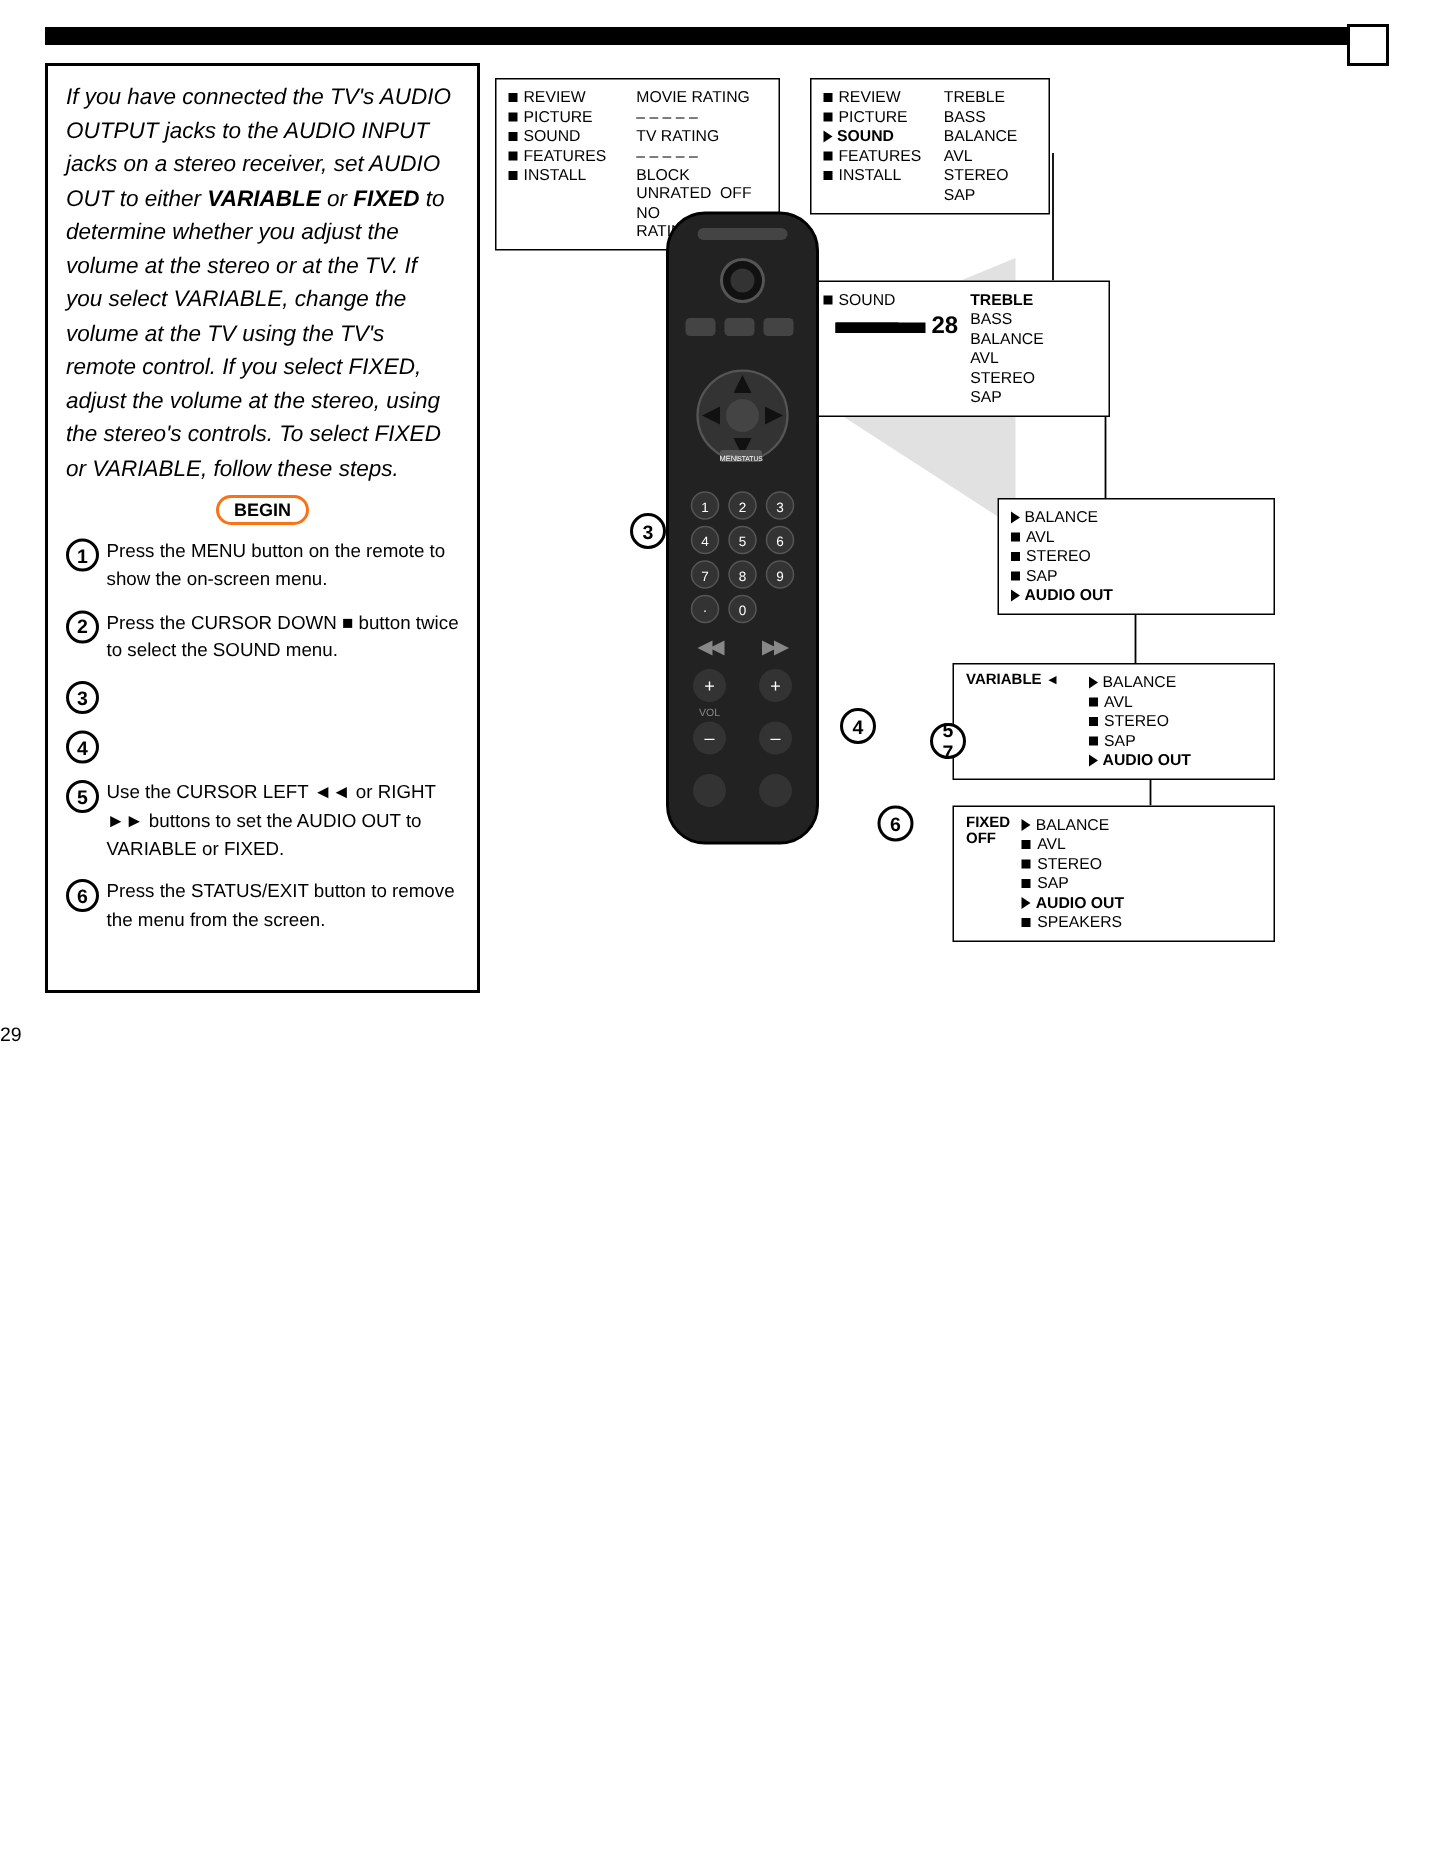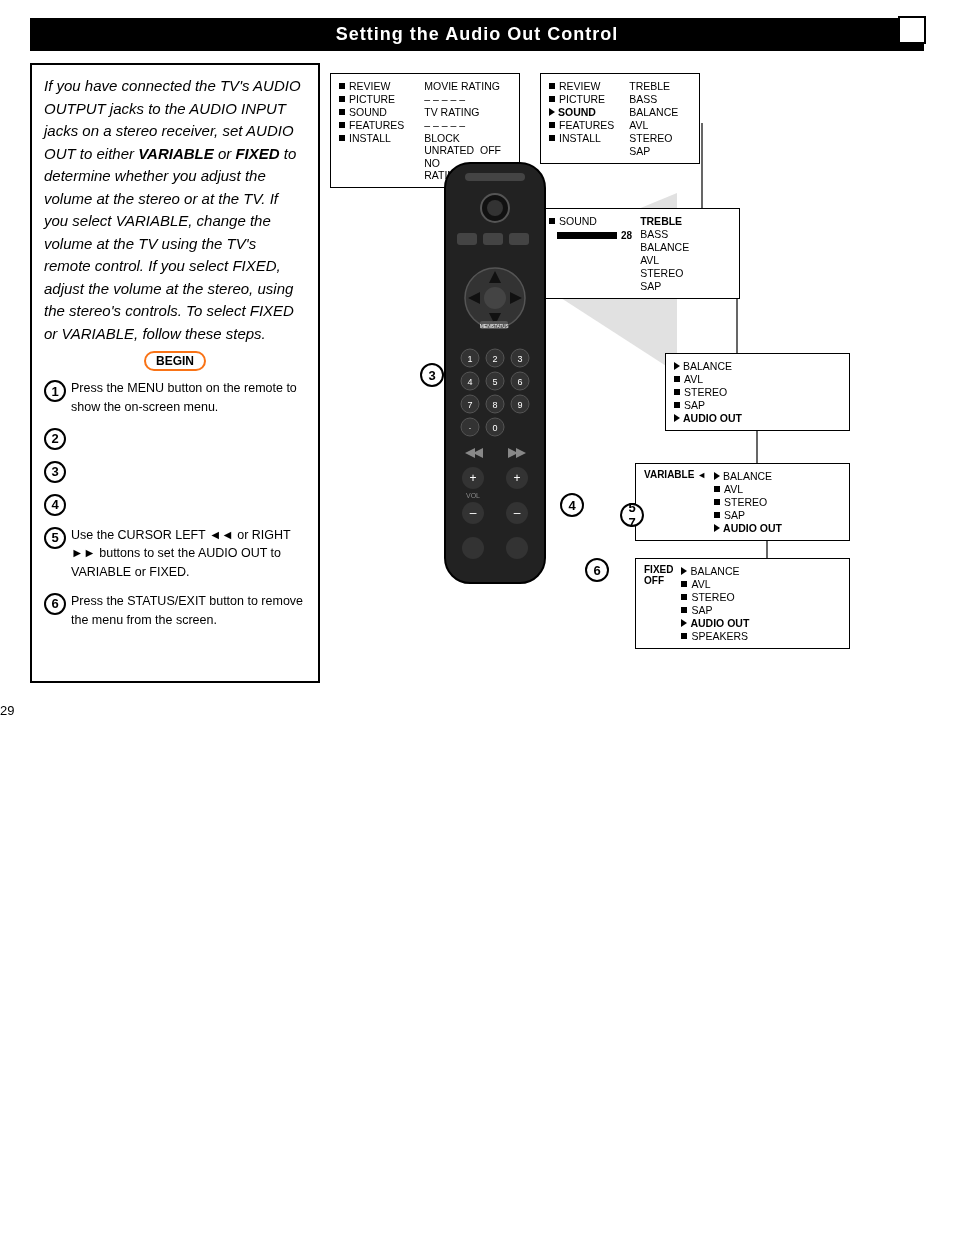--- a/index.html
+++ b/index.html
@@ -236,21 +236,20 @@
       width: 160px;
       height: 450px;
     }
   </style>
 </head>
 <body>
 
 <div>
 
   <div class="page-header">
-    <h1>Setting the Audio Out Control</h1>
     <div class="header-box"></div>
   </div>
 
   <div class="main-content">
 
     <div class="left-column">
       <p>
         <i>I</i><i>f you have connected the TV's AUDIO OUTPUT jacks to the AUDIO INPUT jacks on a stereo receiver, set AUDIO OUT to either <b>VARIABLE</b> or <b>FIXED</b> to determine whether you adjust the volume at the stereo or at the TV. If you select VARIABLE, change the volume at the TV using the TV's remote control. If you select FIXED, adjust the volume at the stereo, using the stereo's controls. To select FIXED or VARIABLE, follow these steps.</i>
       </p>
 
@@ -260,20 +259,23 @@
 
       <div class="step">
         <span class="step-num">1</span>
         <span class="step-text">
           <b>Press the MENU button</b> on the remote to show the on-screen menu.
         </span>
       </div>
 
       <div class="step">
         <span class="step-num">2</span>
+        <span class="step-text">
+          <b>Press the CURSOR DOWN ■ button</b> twice to select the <b>SOUND</b> menu.
+        </span>
       </div>
 
       <div class="step">
         <span class="step-num">3</span>
       </div>
 
       <div class="step">
         <span class="step-num">4</span>
       </div>
 
@@ -346,21 +348,21 @@
         </div>
 
         <div class="menu-box box3">
           <div style="display:flex; gap:8px; align-items:flex-start;">
             <div>
               <div class="menu-item"><span class="bullet"></span>SOUND</div>
               <div style="margin: 3px 0 3px 8px; display:flex; align-items:center;">
                 <div style="width:60px; height:7px; background:#000; margin-right:4px; position:relative;">
                   <div style="position:absolute; left:0; top:0; width:70%; height:100%; background:#000;"></div>
                 </div>
-                <span style="font-size:10px; font-weight:bold;">28</span>
+                <span style="font-size:16px; font-weight:bold;">28</span>
               </div>
             </div>
             <div>
               <div class="menu-item selected">
                   <b>TREBLE</b>
                 </div>
               <div class="menu-item">BASS</div>
               <div class="menu-item">BALANCE</div>
               <div class="menu-item">AVL</div>
               <div class="menu-item">STEREO</div>
@@ -376,21 +378,21 @@
             <div class="menu-item"><span class="bullet"></span>STEREO</div>
             <div class="menu-item"><span class="bullet"></span>SAP</div>
             <div class="menu-item selected">
                 <span class="tri-right"></span>
                 <b>AUDIO OUT</b>
               </div>
           </div>
         </div>
 
         <div class="menu-box box5">
-          <div style="display:flex; gap:8px; align-items:flex-start;">
+          <div style="display:flex; gap:20px; align-items:flex-start;">
             <div>
               <div style="font-size:10px; font-weight:bold; margin-bottom:3px;">VARIABLE <span style="font-size:9px;">◄</span></div>
             </div>
             <div>
               <div class="menu-item"><span class="tri-right"></span>BALANCE</div>
               <div class="menu-item"><span class="bullet"></span>AVL</div>
               <div class="menu-item"><span class="bullet"></span>STEREO</div>
               <div class="menu-item"><span class="bullet"></span>SAP</div>
               <div class="menu-item selected">
                   <span class="tri-right"></span>

